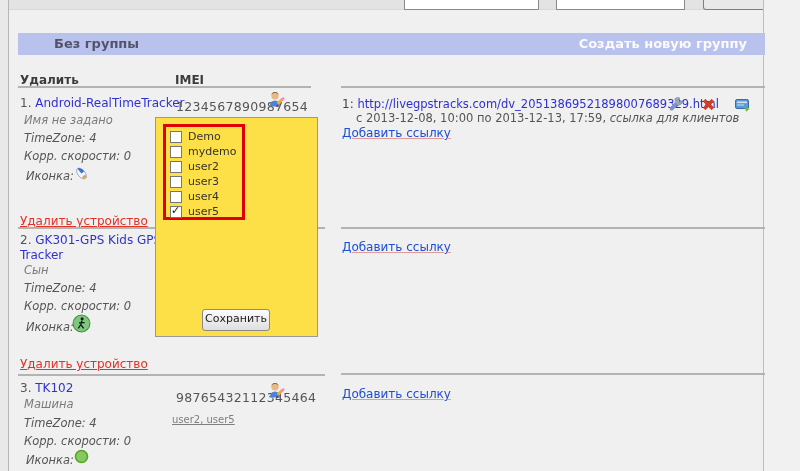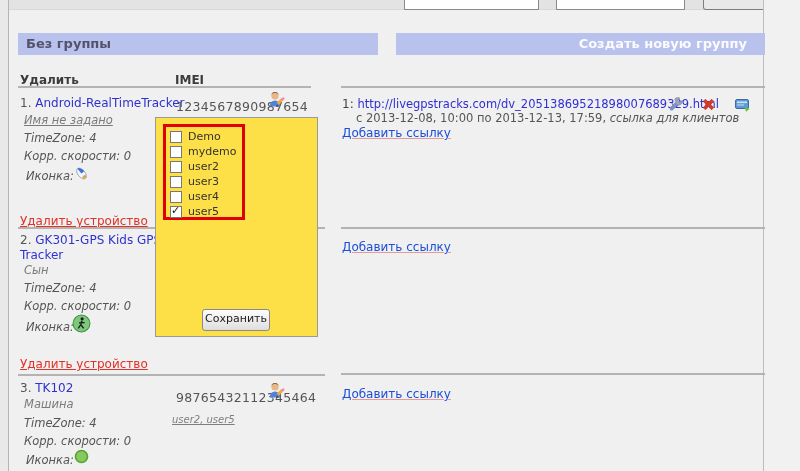--- a/index.html
+++ b/index.html
@@ -10,33 +10,33 @@
 
   
   .top-strip{left:0;top:0;width:800px;height:9px;background:#e3e3e3;border-bottom:1px solid #d8d8d8;}
   .left-rail{left:0;top:0;width:8px;height:471px;background:#e9e9e9;border-right:1px solid #b5b5b5;}
   .right-rail{left:763px;top:0;width:37px;height:471px;background:#f1f1f1;border-left:1px solid #bdbdbd;}
   .stub-input{top:0;height:9px;background:#ffffff;border:1px solid #8a8a8a;border-top:none;}
   .stub-button{top:0;height:9px;background:#e9e9e9;border:1px solid #7d7d7d;border-top:none;border-radius:0 0 3px 3px;}
 
   
   .group-bar{top:33px;height:22px;background:#b8c2ec;line-height:22px;font-weight:bold;font-size:13px;}
-  .group-bar.left{color:#53536b;padding-left:8px;}
+  .group-bar.left{color:#53536b;padding-left:36px;}
   .group-bar.right{color:#fbfbff;text-align:right;padding-right:18px;cursor:pointer;}
 
   .col-head{font-weight:bold;color:#3c3c3c;font-size:12px;}
   .rule{background:#b3b3b3;height:2px;}
 
   .idx{color:#555;}
   .dev-link{color:#3032cf;cursor:pointer;}
   .meta{font-style:italic;color:#555;font-size:11.5px;}
   .meta.dim{color:#7a7a7a;}
   .del-link{color:#e03226;cursor:pointer;font-size:12px;text-decoration:underline;}
   .imei{color:#555;font-size:12.5px;letter-spacing:.3px;}
-  .shared{color:#7e7e7e;font-size:10px;text-decoration:underline;font-style:italic;}
+  .shared{color:#7e7e7e;font-size:10px;text-decoration:underline;}
 
   .url-num{color:#444;}
   .url-link{color:#2e2ed6;font-size:11.5px;cursor:pointer;}
   .period{color:#555;font-size:11.5px;}
   .period .note{font-style:italic;}
   .add-link{color:#1d4ed8;cursor:pointer;text-decoration:underline;text-decoration-color:#e59a9a;}
 
   
   .popup{left:155px;top:117px;width:161px;height:218px;background:#fde047;
          border:1px solid #999;z-index:20;}
@@ -77,21 +77,21 @@
 
   <div class="abs col-head" style="left:20px;top:73px;">Удалить</div>
   <div class="abs col-head" style="left:175px;top:73px;">IMEI</div>
   <div class="abs rule" style="left:18px;top:86px;width:293px;"></div>
   <div class="abs rule" style="left:341px;top:86px;width:424px;"></div>
 
   <div class="abs" style="left:20px;top:96px;">
     <span class="idx">1.</span>
     <span class="dev-link">Android-RealTimeTracker</span>
   </div>
-  <div class="abs meta dim" style="left:24px;top:113px;text-decoration:underline;">Имя не задано</div>
+  <div class="abs meta dim" style="left:24px;top:113px;">Имя не задано</div>
   <div class="abs meta" style="left:24px;top:131px;">TimeZone: 4</div>
   <div class="abs meta" style="left:24px;top:149px;">Корр. скорости: 0</div>
   <div class="abs meta" style="left:26px;top:169px;">Иконка:</div>
   <span class="abs icon clickable" style="left:72px;top:164px;">
     <svg width="19" height="19" viewBox="0 0 18 18">
       <g transform="rotate(-40 9 9)">
         <ellipse cx="9" cy="9" rx="3.4" ry="6" fill="#f2f5fb" stroke="#8fa3c0" stroke-width="0.8"></ellipse>
         <path d="M9 3 a3.4 6 0 0 1 3.4 6 l-3.4 0z" fill="#3f6fd1"></path>
         <ellipse cx="9" cy="13.2" rx="1.9" ry="1.5" fill="#e8a23c"></ellipse>
       </g>

